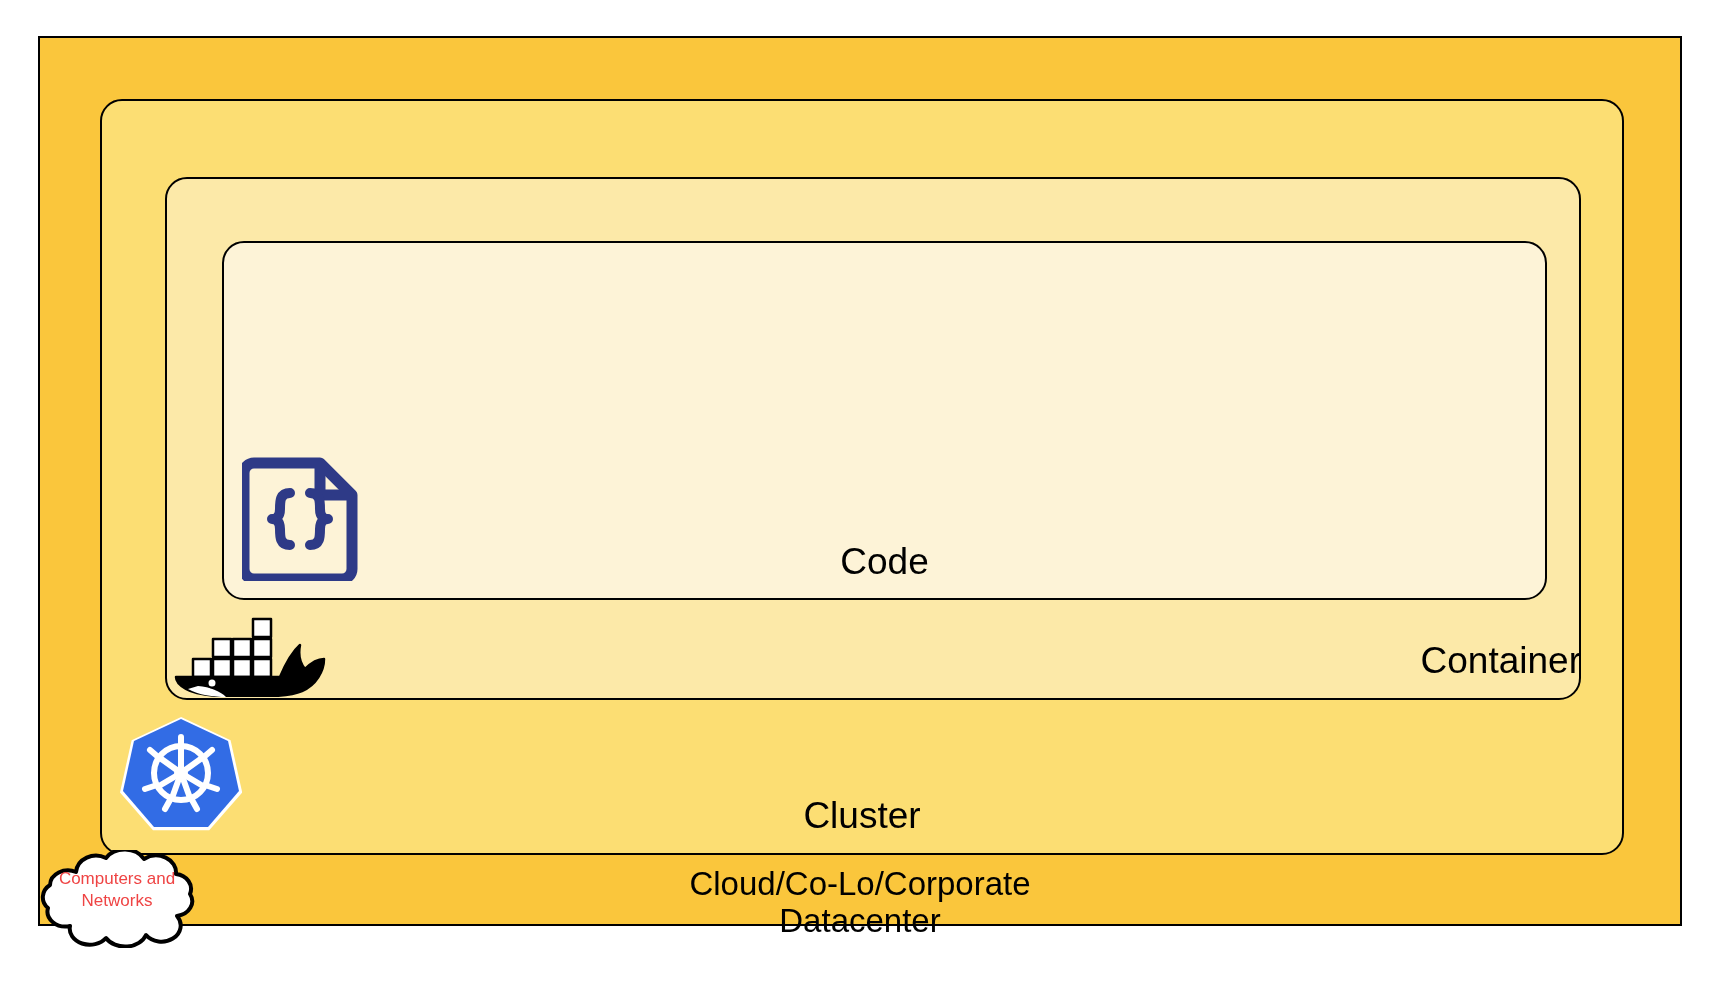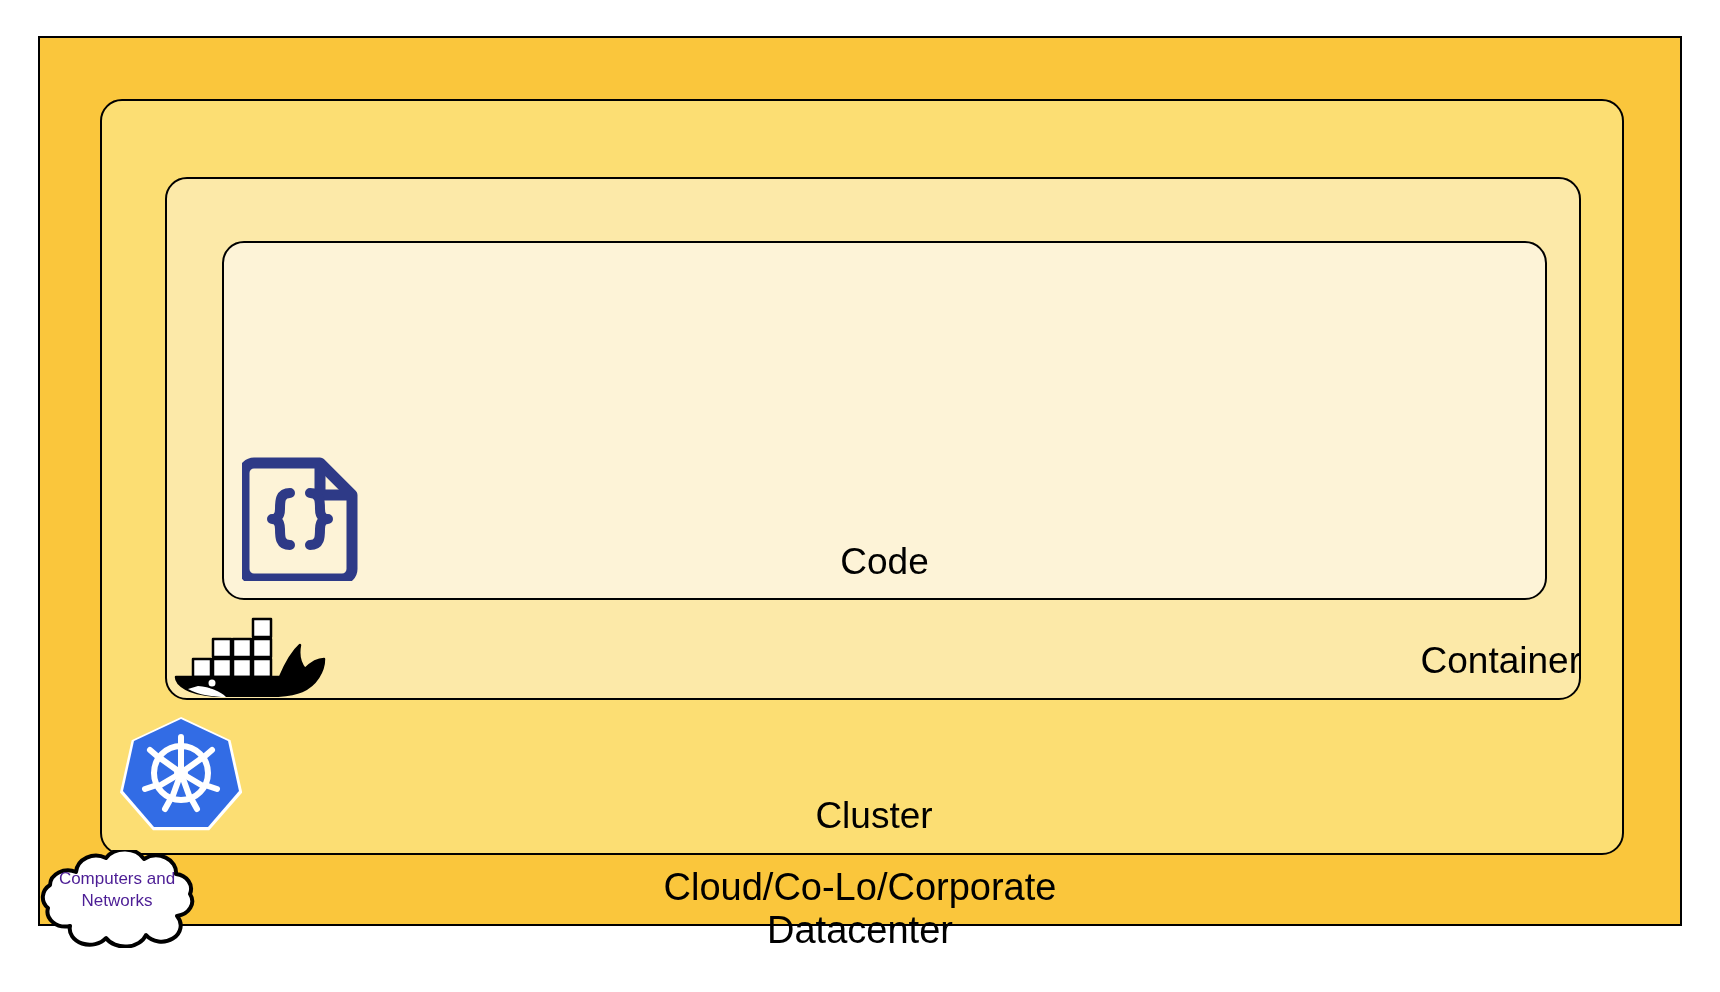--- a/index.html
+++ b/index.html
@@ -88,28 +88,27 @@
     width: 1416px;
     font-size: 37px;
     text-align: right;
   }
 
   .caption-cluster {
     left: 100px;
     top: 795px;
     width: 1524px;
     font-size: 37px;
-    padding-left: 12px;
   }
 
   .caption-datacenter {
     left: 38px;
     top: 866px;
     width: 1644px;
-    font-size: 38px;
+    font-size: 33px;
     line-height: 1.12;
   }
 
   
   .icon-abs { position: absolute; }
 
   .icon-code-file {
     left: 242px;
     top: 457px;
     width: 116px;
@@ -139,21 +138,21 @@
 
   .cloud-label {
     position: absolute;
     left: 34px;
     top: 868px;
     width: 166px;
     text-align: center;
     font-family: "Liberation Sans", sans-serif;
     font-size: 17px;
     line-height: 1.28;
-    color: #4c1d95;
+    color: #ef4444;
     white-space: pre-line;
     pointer-events: none;
     user-select: none;
   }
 </style>
 </head>
 <body>
 
 <div id="stage">
 

